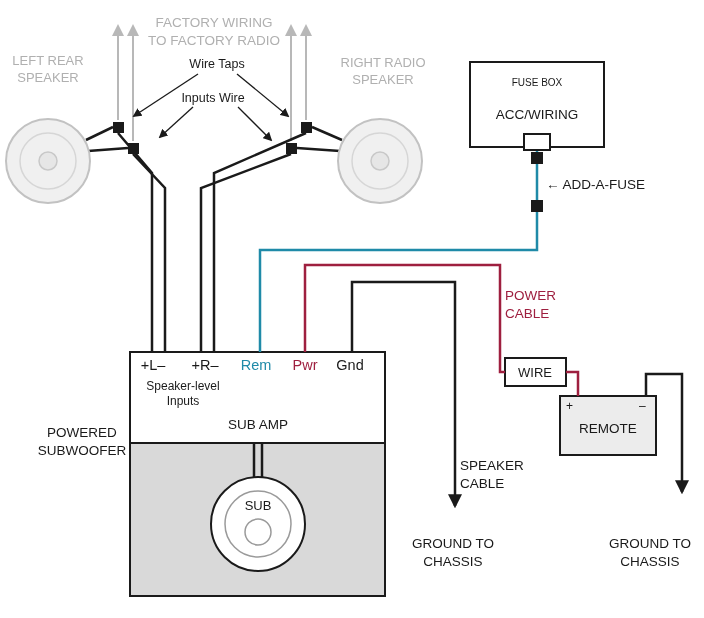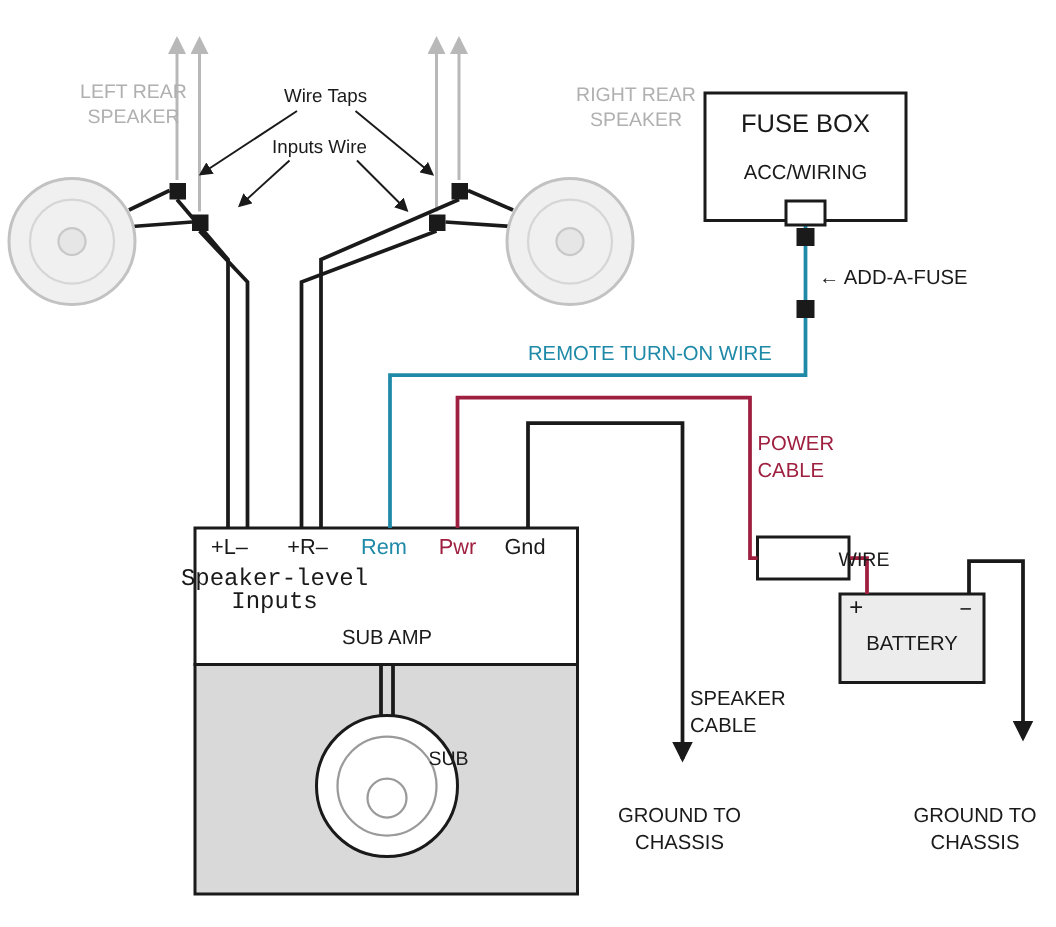--- a/index.html
+++ b/index.html
@@ -4,24 +4,24 @@
 <style>
   html,body{margin:0;padding:0;background:#fff;}
   #canvas{position:relative;width:704px;height:618px;background:#fff;overflow:hidden;
           font-family:"Liberation Sans",sans-serif;}
   #canvas > svg{position:absolute;left:0;top:0;}
   .lbl{position:absolute;color:var(--ink,#1a1a1a);font-size:13.5px;line-height:17px;white-space:nowrap;}
   .c{transform:translateX(-50%);text-align:center;}
   .gray{color:var(--gray-label,#b0b0b0);}
   .teal{color:var(--teal,#1f8aa8);}
   .red{color:var(--dark-red,#9e1f3f);}
-  .s12{font-size:16px;line-height:15px;font-family:Liberation Mono, monospace;}
+  .s12{font-size:12px;line-height:15px;}
   .s125{font-size:12.5px;}
-  .s13{font-size:13px;line-height:17px;margin-left:41px;}
-  .s14{font-size:17px;text-align:right;}
+  .s13{font-size:13px;line-height:17px;}
+  .s14{font-size:10px;text-align:right;}
   .s145{font-size:14.5px;}
   .lh18{line-height:18px;}
   .box{fill:#fff;stroke:var(--ink,#1a1a1a);stroke-width:2;}
   .w-black{stroke:var(--ink,#1a1a1a);stroke-width:2.5;fill:none;}
   .w-gray{stroke:var(--gray-wire,#b8b8b8);stroke-width:2;fill:none;}
   .w-teal{stroke:var(--teal,#1f8aa8);stroke-width:2.5;fill:none;}
   .w-red{stroke:var(--dark-red,#9e1f3f);stroke-width:2.5;fill:none;}
   .thin{stroke:var(--ink,#1a1a1a);stroke-width:1.3;fill:none;}
   .tap{fill:var(--ink,#1a1a1a);}
   .fill-ink{fill:var(--ink,#1a1a1a);}
@@ -108,70 +108,77 @@
 
     <line x1="254" y1="443" x2="254" y2="478" class="w-black"></line>
     <line x1="262" y1="443" x2="262" y2="478" class="w-black"></line>
     <g>
       <circle cx="258" cy="524" r="47" class="sub-outer"></circle>
       <circle cx="258" cy="524" r="33" class="sub-mid"></circle>
       <circle cx="258" cy="532" r="13" class="sub-mid"></circle>
     </g>
   </svg>
 
+  <div class="lbl c gray lh18" style="left:214px;top:14px">
+    <div>FACTORY WIRING</div>
+    <div>TO FACTORY RADIO</div>
+  </div>
 
   <div class="lbl c gray s13" style="left:48px;top:52px">
     <div>LEFT REAR</div>
     <div>SPEAKER</div>
   </div>
 
   <div class="lbl c gray s13" style="left:383px;top:54px">
-    <div>RIGHT REAR</div>
+    <div>RIGHT RADIO</div>
     <div>SPEAKER</div>
   </div>
 
   <div class="lbl c s125" style="left:217px;top:56px">Wire Taps</div>
   <div class="lbl c s125" style="left:213px;top:90px">Inputs Wire</div>
 
   <div class="lbl c s14" style="left:537px;top:74px">FUSE BOX</div>
   <div class="lbl c" style="left:537px;top:106px">ACC/WIRING</div>
 
   <div class="lbl" style="left:546px;top:176px">
     <span>←</span>
     <span>ADD-A-FUSE</span>
   </div>
 
-  <div class="lbl teal" style="left:352px;top:227px">REMOTE TURN-ON WIRE</div>
 
   <div class="lbl red lh18" style="left:505px;top:287px">
     <div>POWER</div>
     <div>CABLE</div>
   </div>
 
   <div class="lbl c s145" style="left:153px;top:357px">+L–</div>
   <div class="lbl c s145" style="left:205px;top:357px">+R–</div>
   <div class="lbl c s145 teal" style="left:256px;top:357px">Rem</div>
   <div class="lbl c s145 red" style="left:305px;top:357px">Pwr</div>
   <div class="lbl c s145" style="left:350px;top:357px">Gnd</div>
 
   <div class="lbl c s12" style="left:183px;top:379px">
     <div>Speaker-level</div>
     <div>Inputs</div>
   </div>
 
   <div class="lbl c" style="left:258px;top:416px">SUB AMP</div>
 
+  <div class="lbl c lh18" style="left:82px;top:424px">
+    <div>POWERED</div>
+    <div>SUBWOOFER</div>
+  </div>
 
   <div class="lbl c s13" style="left:258px;top:497px">SUB</div>
 
   <div class="lbl c s13" style="left:535px;top:364px">WIRE</div>
 
   <div class="lbl s12" style="left:566px;top:399px">+</div>
   <div class="lbl s12" style="left:639px;top:399px">–</div>
-  <div class="lbl c" style="left:608px;top:420px">BATTERY</div>
+  <div class="lbl c" style="left:608px;top:420px">REMOTE</div>
 
   <div class="lbl lh18" style="left:460px;top:457px">
     <div>SPEAKER</div>
     <div>CABLE</div>
   </div>
 
   <div class="lbl c lh18" style="left:453px;top:535px">
     <div>GROUND TO</div>
     <div>CHASSIS</div>
   </div>

